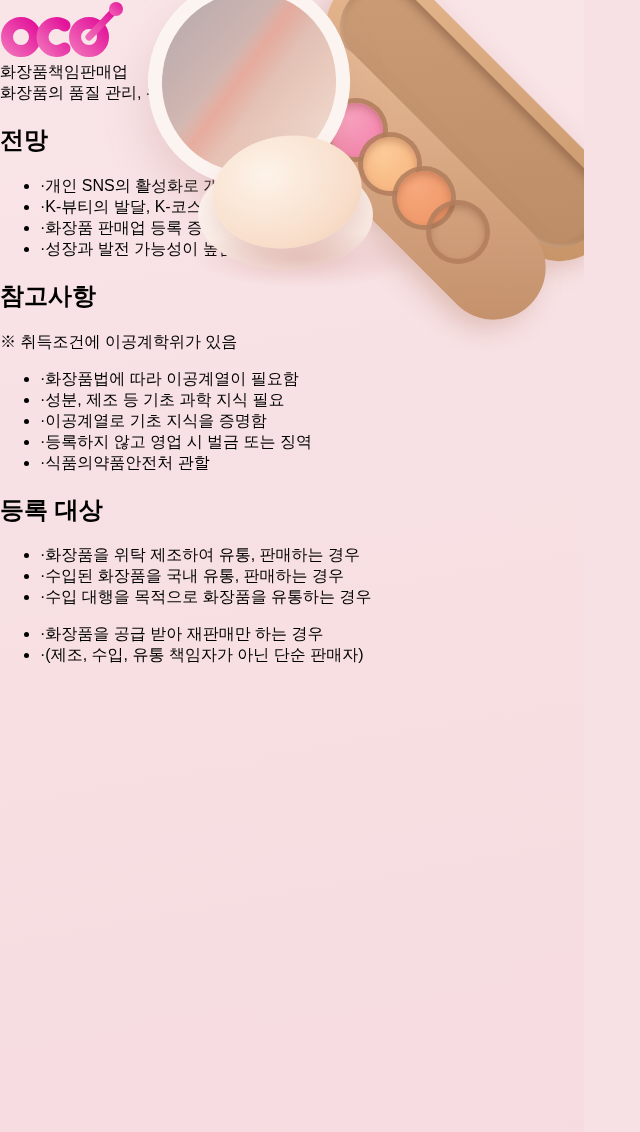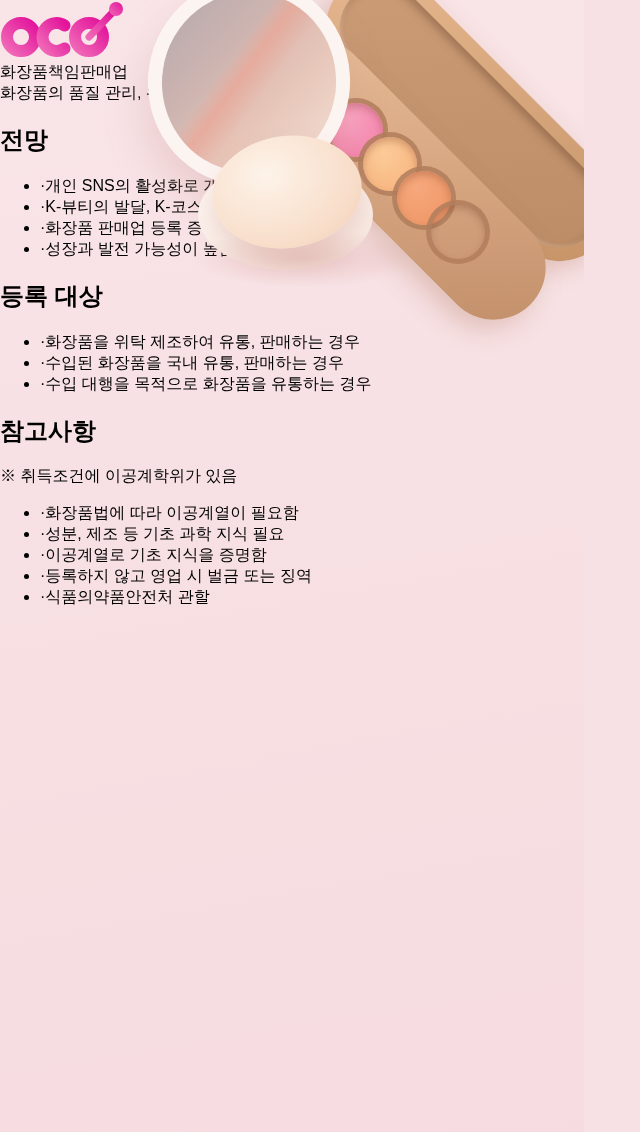--- a/index.html
+++ b/index.html
@@ -132,40 +132,44 @@
     <section class="sec sec-outlook">
       <h2>전망</h2>
       <ul>
         <li><span class="dot">·</span><span>개인 SNS의 활성화로 개인 사업 증가</span></li>
         <li><span class="dot">·</span><span>K-뷰티의 발달, K-코스메틱 성장</span></li>
         <li><span class="dot">·</span><span>화장품 판매업 등록 증가</span></li>
         <li><span class="dot">·</span><span>성장과 발전 가능성이 높음</span></li>
       </ul>
     </section>
 
-    <section class="sec sec-register">
-      <h2>등록 대상</h2>
-      <ul>
-        <li><span class="dot">·</span><span>화장품을 위탁 제조하여 유통, 판매하는 경우</span></li>
-        <li><span class="dot">·</span><span>수입된 화장품을 국내 유통, 판매하는 경우</span></li>
-        <li><span class="dot">·</span><span>수입 대행을 목적으로 화장품을 유통하는 경우</span></li>
-      </ul>
-    </section>
-
     <section class="sec sec-notes">
       <div class="h-row">
         <h2>참고사항</h2>
         <span class="note">※ 취득조건에 이공계학위가 있음</span>
       </div>
       <ul>
         <li><span class="dot">·</span><span>화장품법에 따라 이공계열이 필요함</span></li>
         <li><span class="dot">·</span><span>성분, 제조 등 기초 과학 지식 필요</span></li>
         <li><span class="dot">·</span><span>이공계열로 기초 지식을 증명함</span></li>
         <li><span class="dot">·</span><span>등록하지 않고 영업 시 벌금 또는 징역</span></li>
         <li><span class="dot">·</span><span>식품의약품안전처 관할</span></li>
       </ul>
     </section>
 
+    <section class="sec sec-register">
+      <h2>등록 대상</h2>
+      <ul>
+        <li><span class="dot">·</span><span>화장품을 위탁 제조하여 유통, 판매하는 경우</span></li>
+        <li><span class="dot">·</span><span>수입된 화장품을 국내 유통, 판매하는 경우</span></li>
+        <li><span class="dot">·</span><span>수입 대행을 목적으로 화장품을 유통하는 경우</span></li>
+      </ul>
+    </section>
+
     <section class="sec sec-exempt">
+      <ul>
+        <li><span class="dot">·</span><span>화장품을 공급 받아 재판매만 하는 경우</span></li>
+        <li class="cont"><span class="dot">·</span><span>(제조, 수입, 유통 책임자가 아닌 단순 판매자)</span></li>
+      </ul>
     </section>
 
   </div>
 </div>
 
 </body></html>

